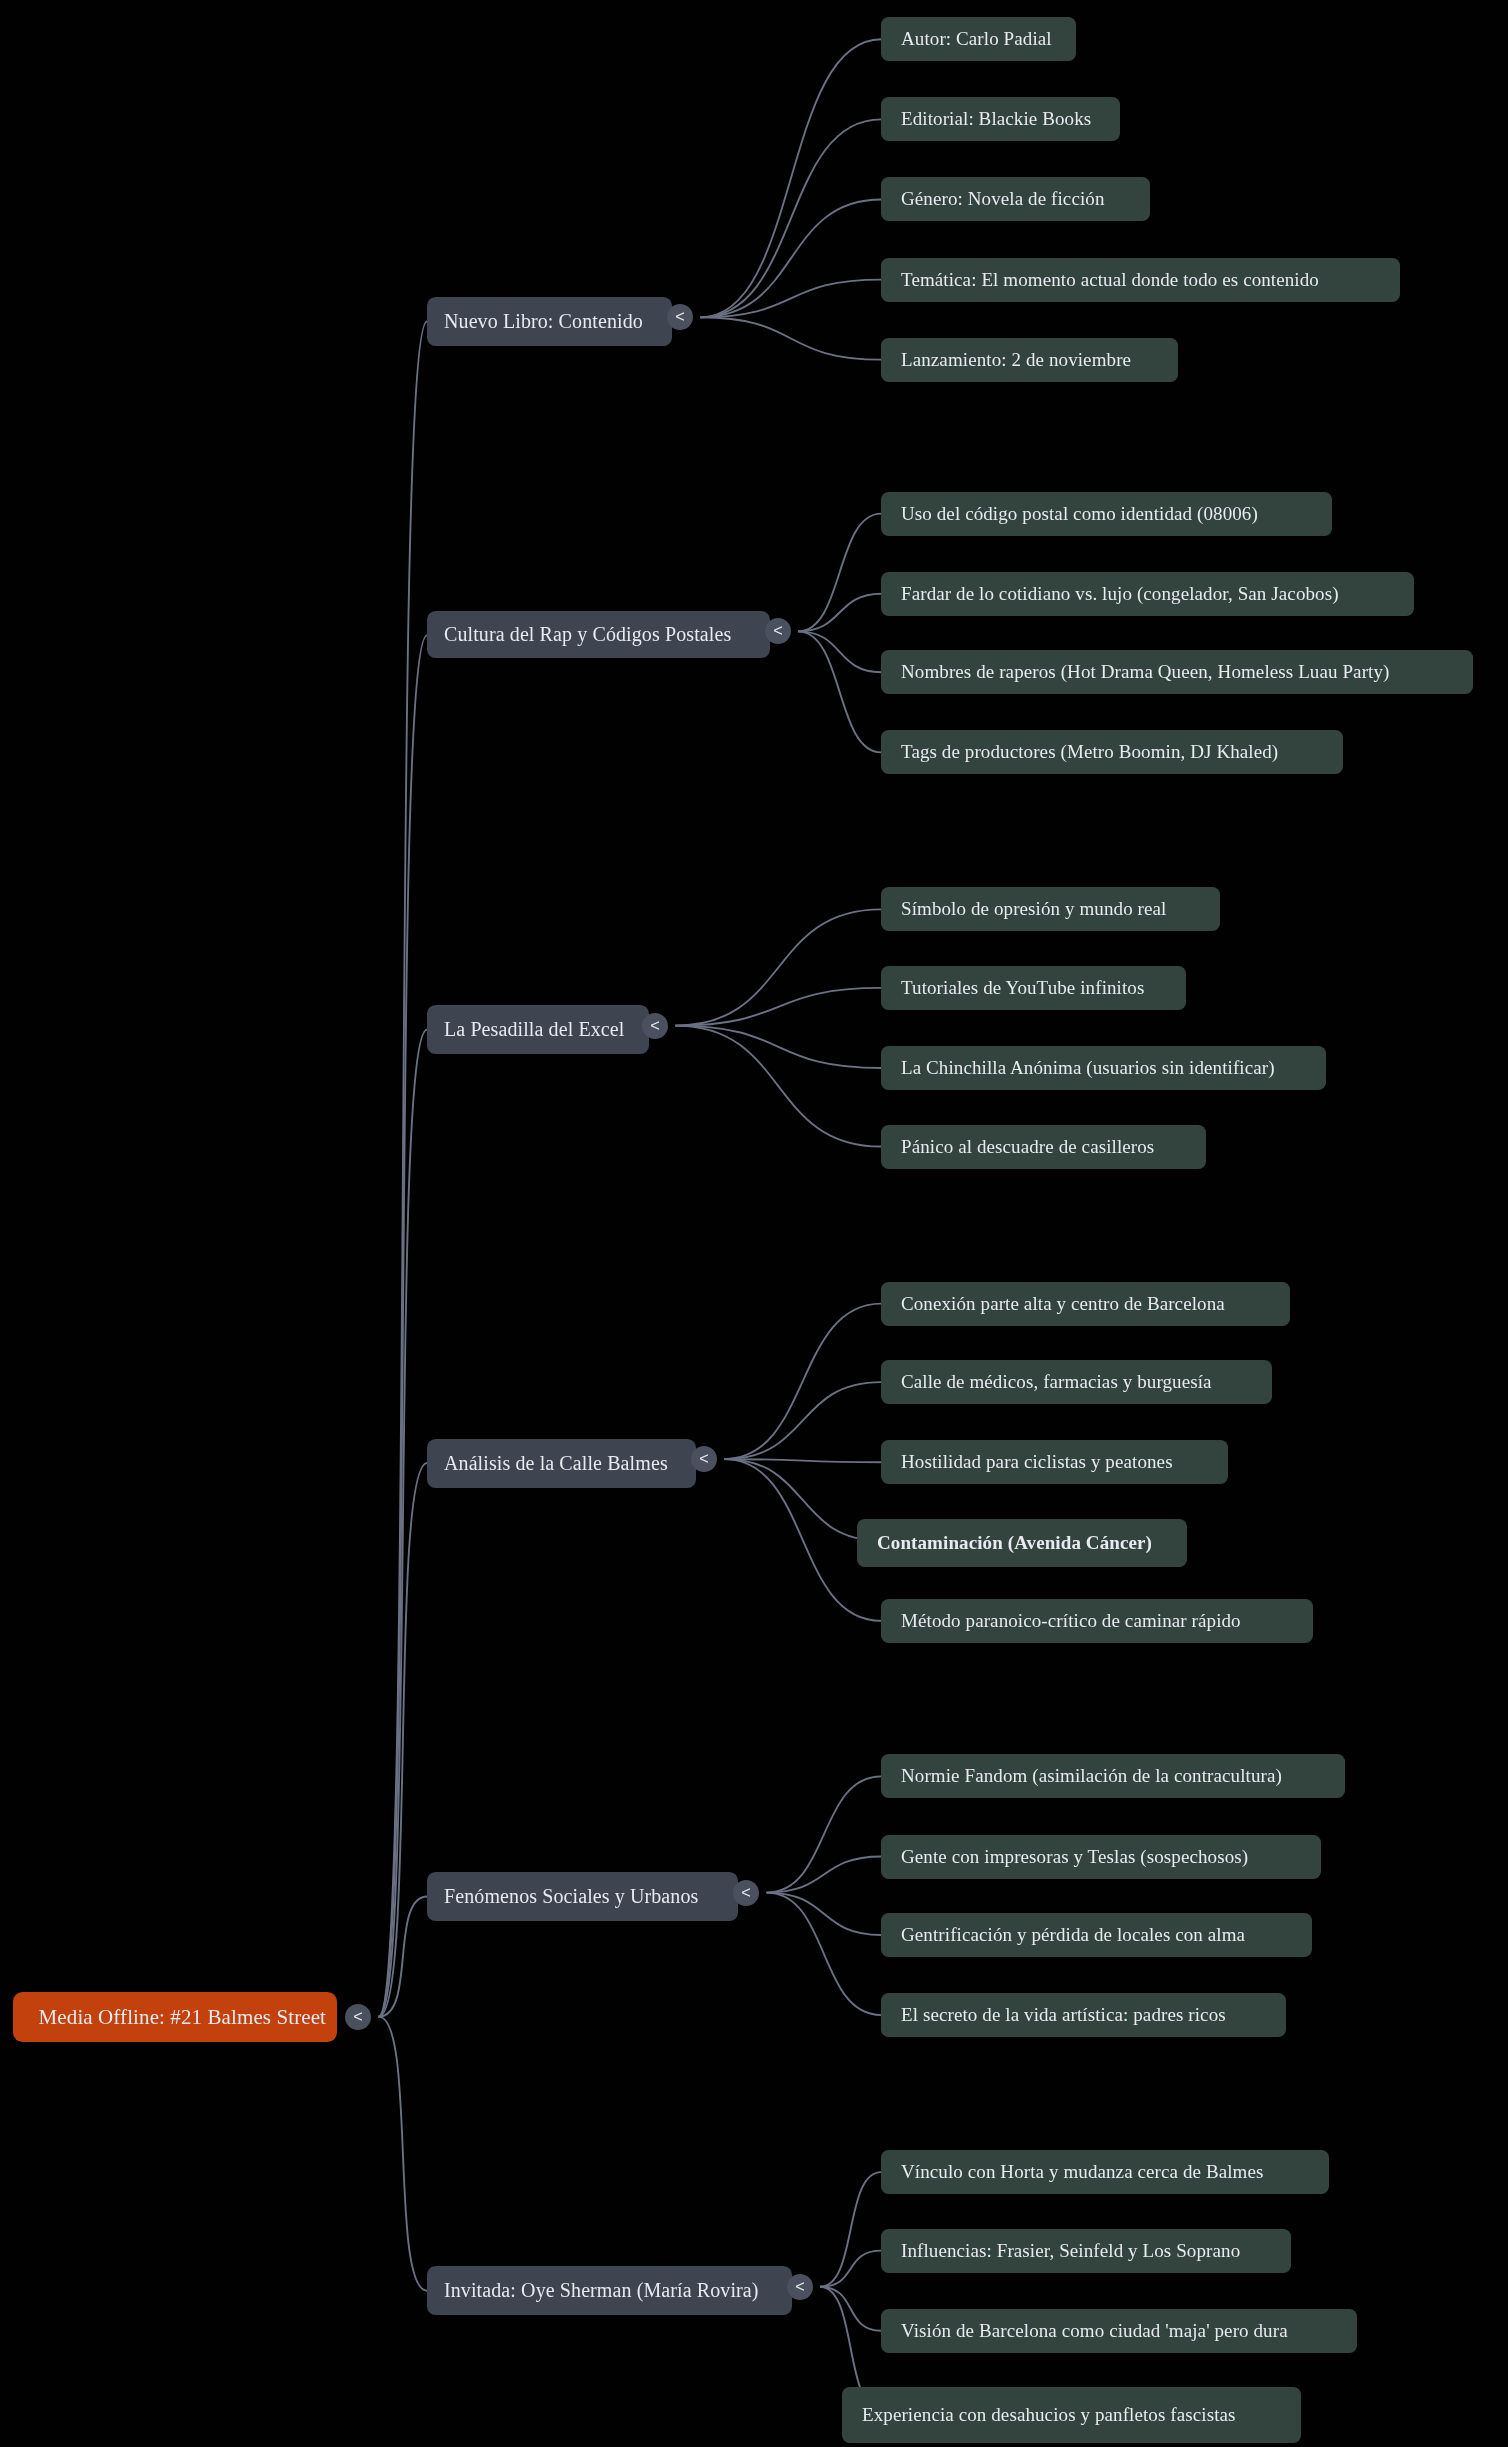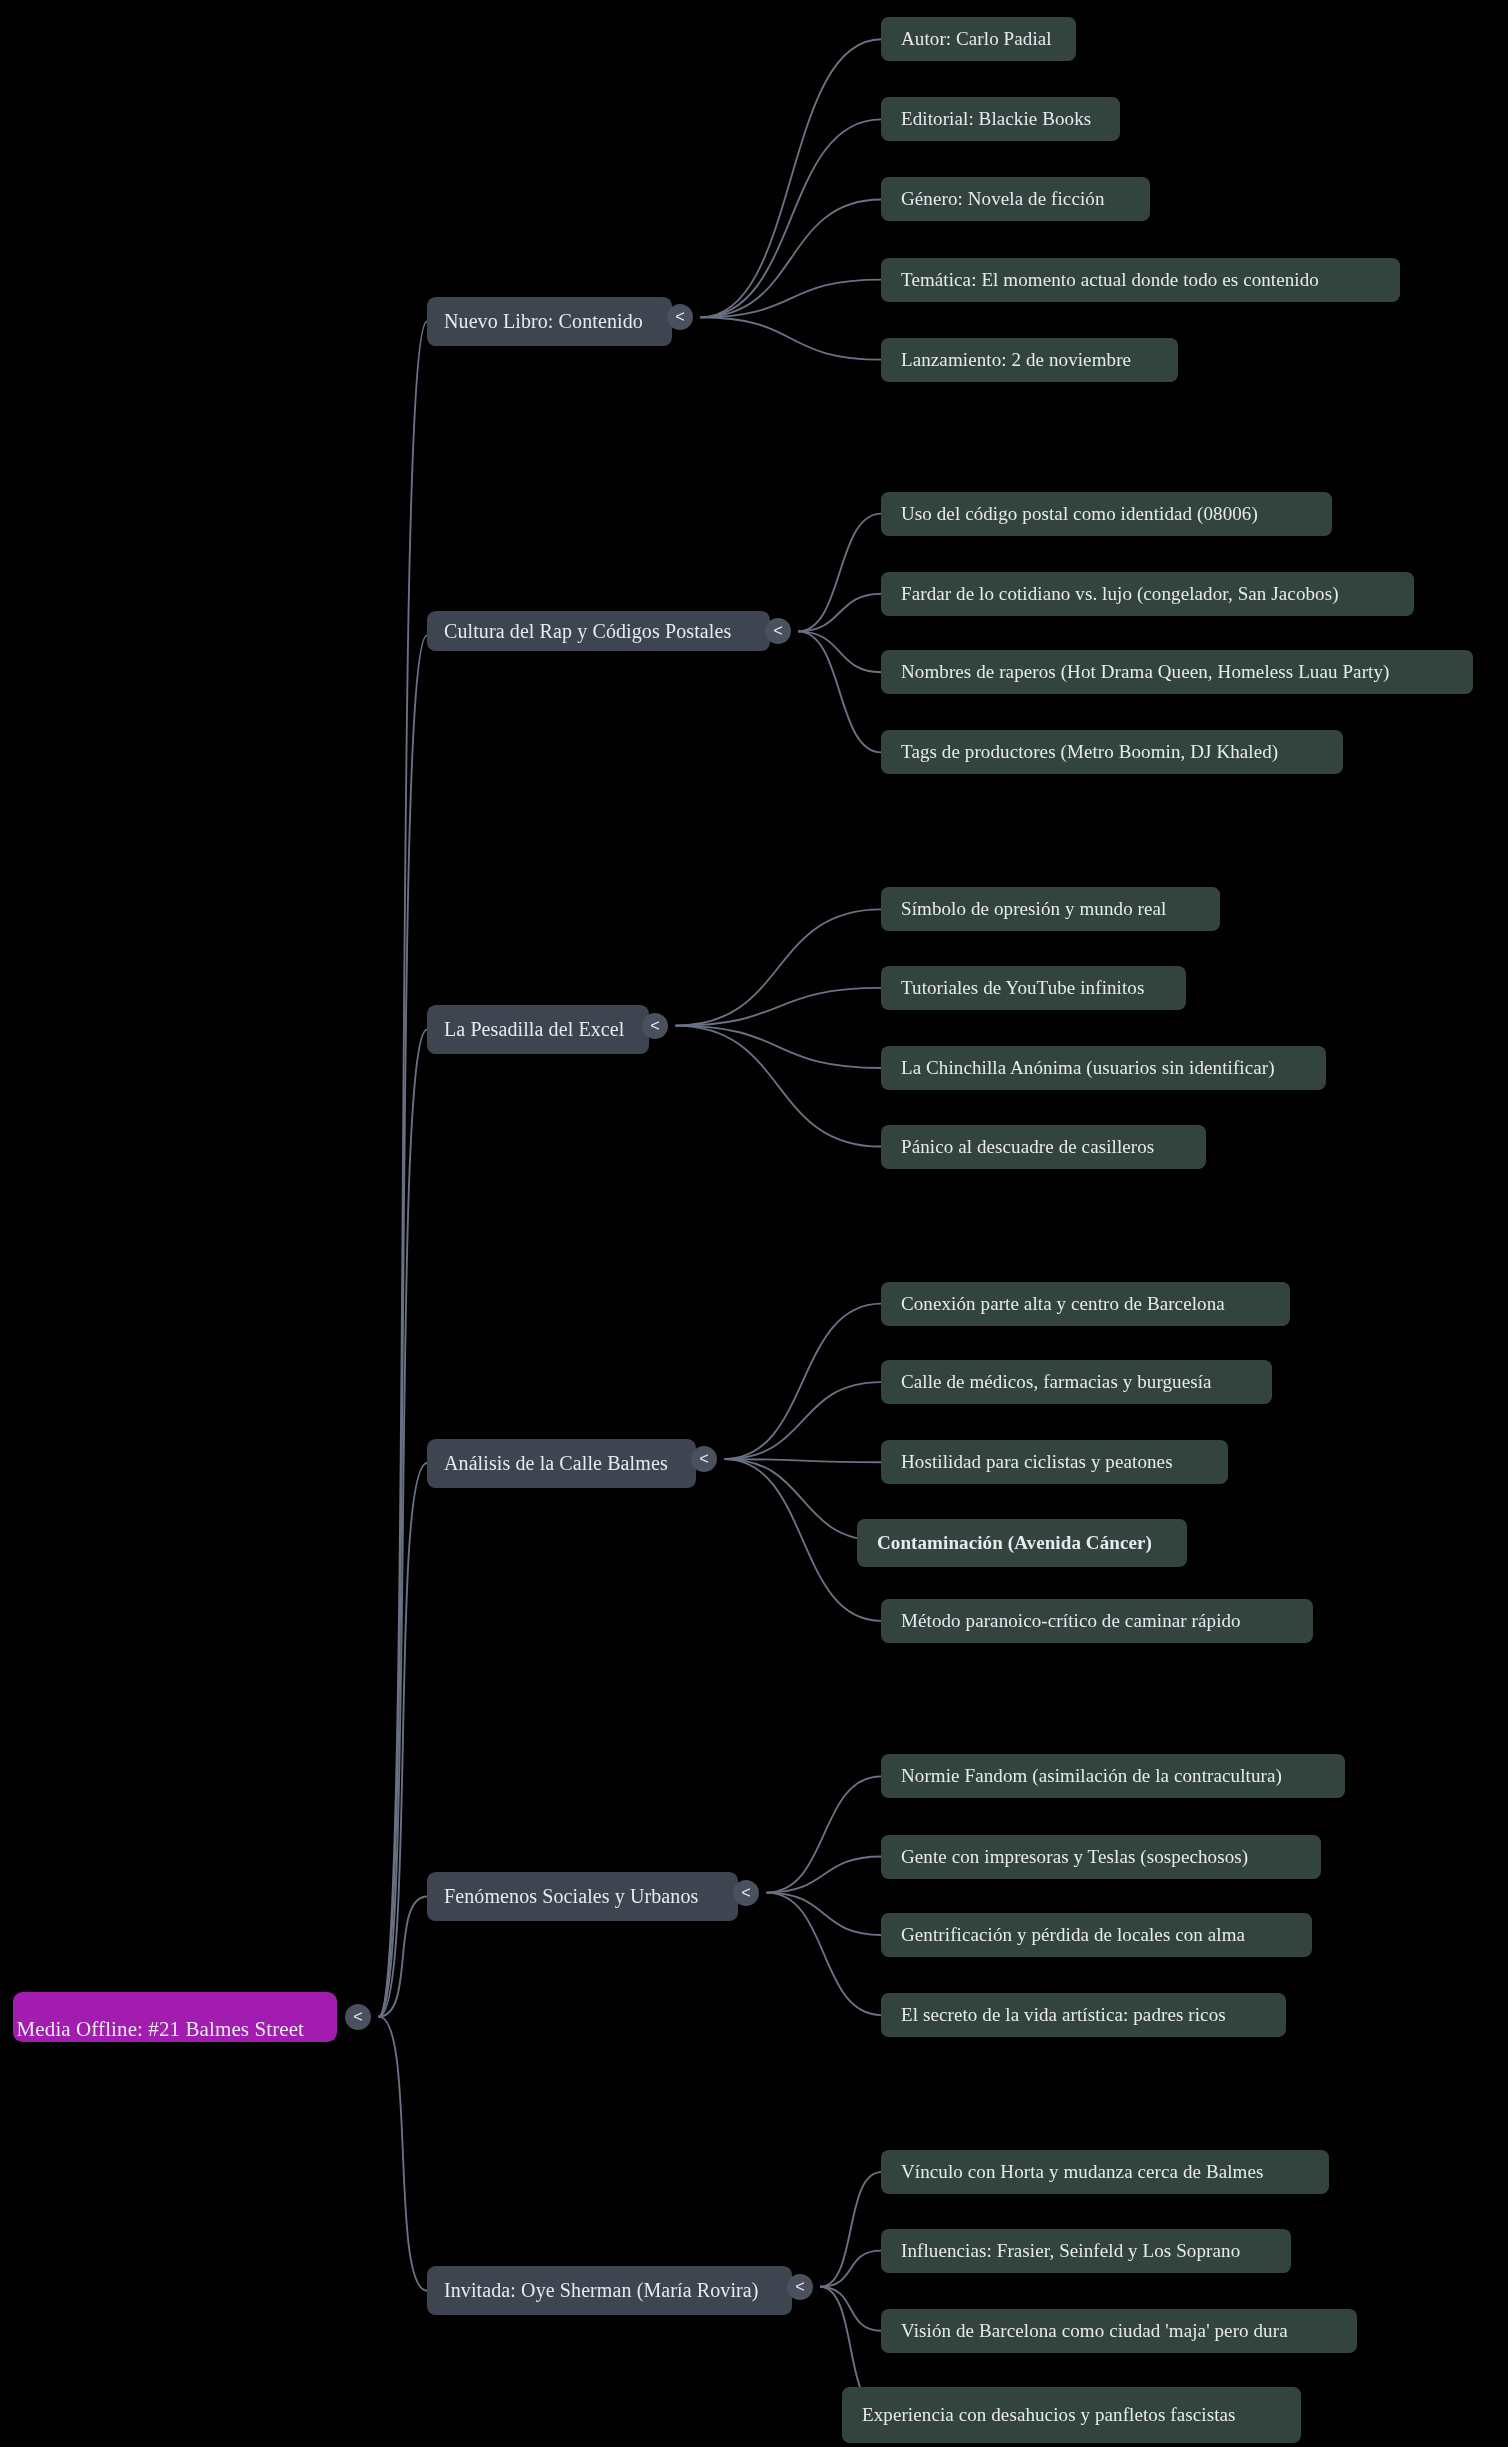--- a/index.html
+++ b/index.html
@@ -15,26 +15,25 @@
     position:absolute;
     display:flex;align-items:center;
     box-sizing:border-box;
     border-radius:8.6px;
     color:#e8eaf0;
     white-space:nowrap;
     letter-spacing:0.1px;
   }
   .node .label{display:block;width:100%;}
   .root{
-    background:#a21caf;
-    padding:0 4px;
+    background:#c2410c;
+    padding:0 26px;
     height:50px;
     font-size:21px;
     border-radius:9.6px;
-    align-items:flex-end;
   }
   .branch{
     background:#3e4450;
     padding:0 17px;
     height:48px;
     font-size:20px;
     border-radius:8.6px;
   }
   .leaf{
     background:#33443f;
@@ -116,21 +115,21 @@
       </div>
       <div class="node leaf" style="left: 881px; top: 177px; width: 269px; height: 44px; justify-content: flex-end;">
         <span class="label">Género: Novela de ficción</span>
       </div>
       <div class="node leaf" style="left: 881px; top: 258px; width: 519px; height: 44px;">
         <span class="label">Temática: El momento actual donde todo es contenido</span>
       </div>
       <div class="node leaf" style="left: 881px; top: 338px; width: 297px; height: 44px;">
         <span class="label">Lanzamiento: 2 de noviembre</span>
       </div>
-      <div class="node branch" style="left: 427px; top: 611px; width: 343px; height: 40px;">
+      <div class="node branch" style="left: 427px; top: 611px; width: 343px; height: 47px;">
         <span class="label">Cultura del Rap y Códigos Postales</span>
       </div>
       <div class="toggle" style="left: 765px; top: 618px;">
         <span>&lt;</span>
       </div>
       <div class="node leaf" style="left: 881px; top: 492px; width: 451px; height: 44px;">
         <span class="label">Uso del código postal como identidad (08006)</span>
       </div>
       <div class="node leaf" style="left: 881px; top: 572px; width: 533px; height: 44px;">
         <span class="label">Fardar de lo cotidiano vs. lujo (congelador, San Jacobos)</span>

